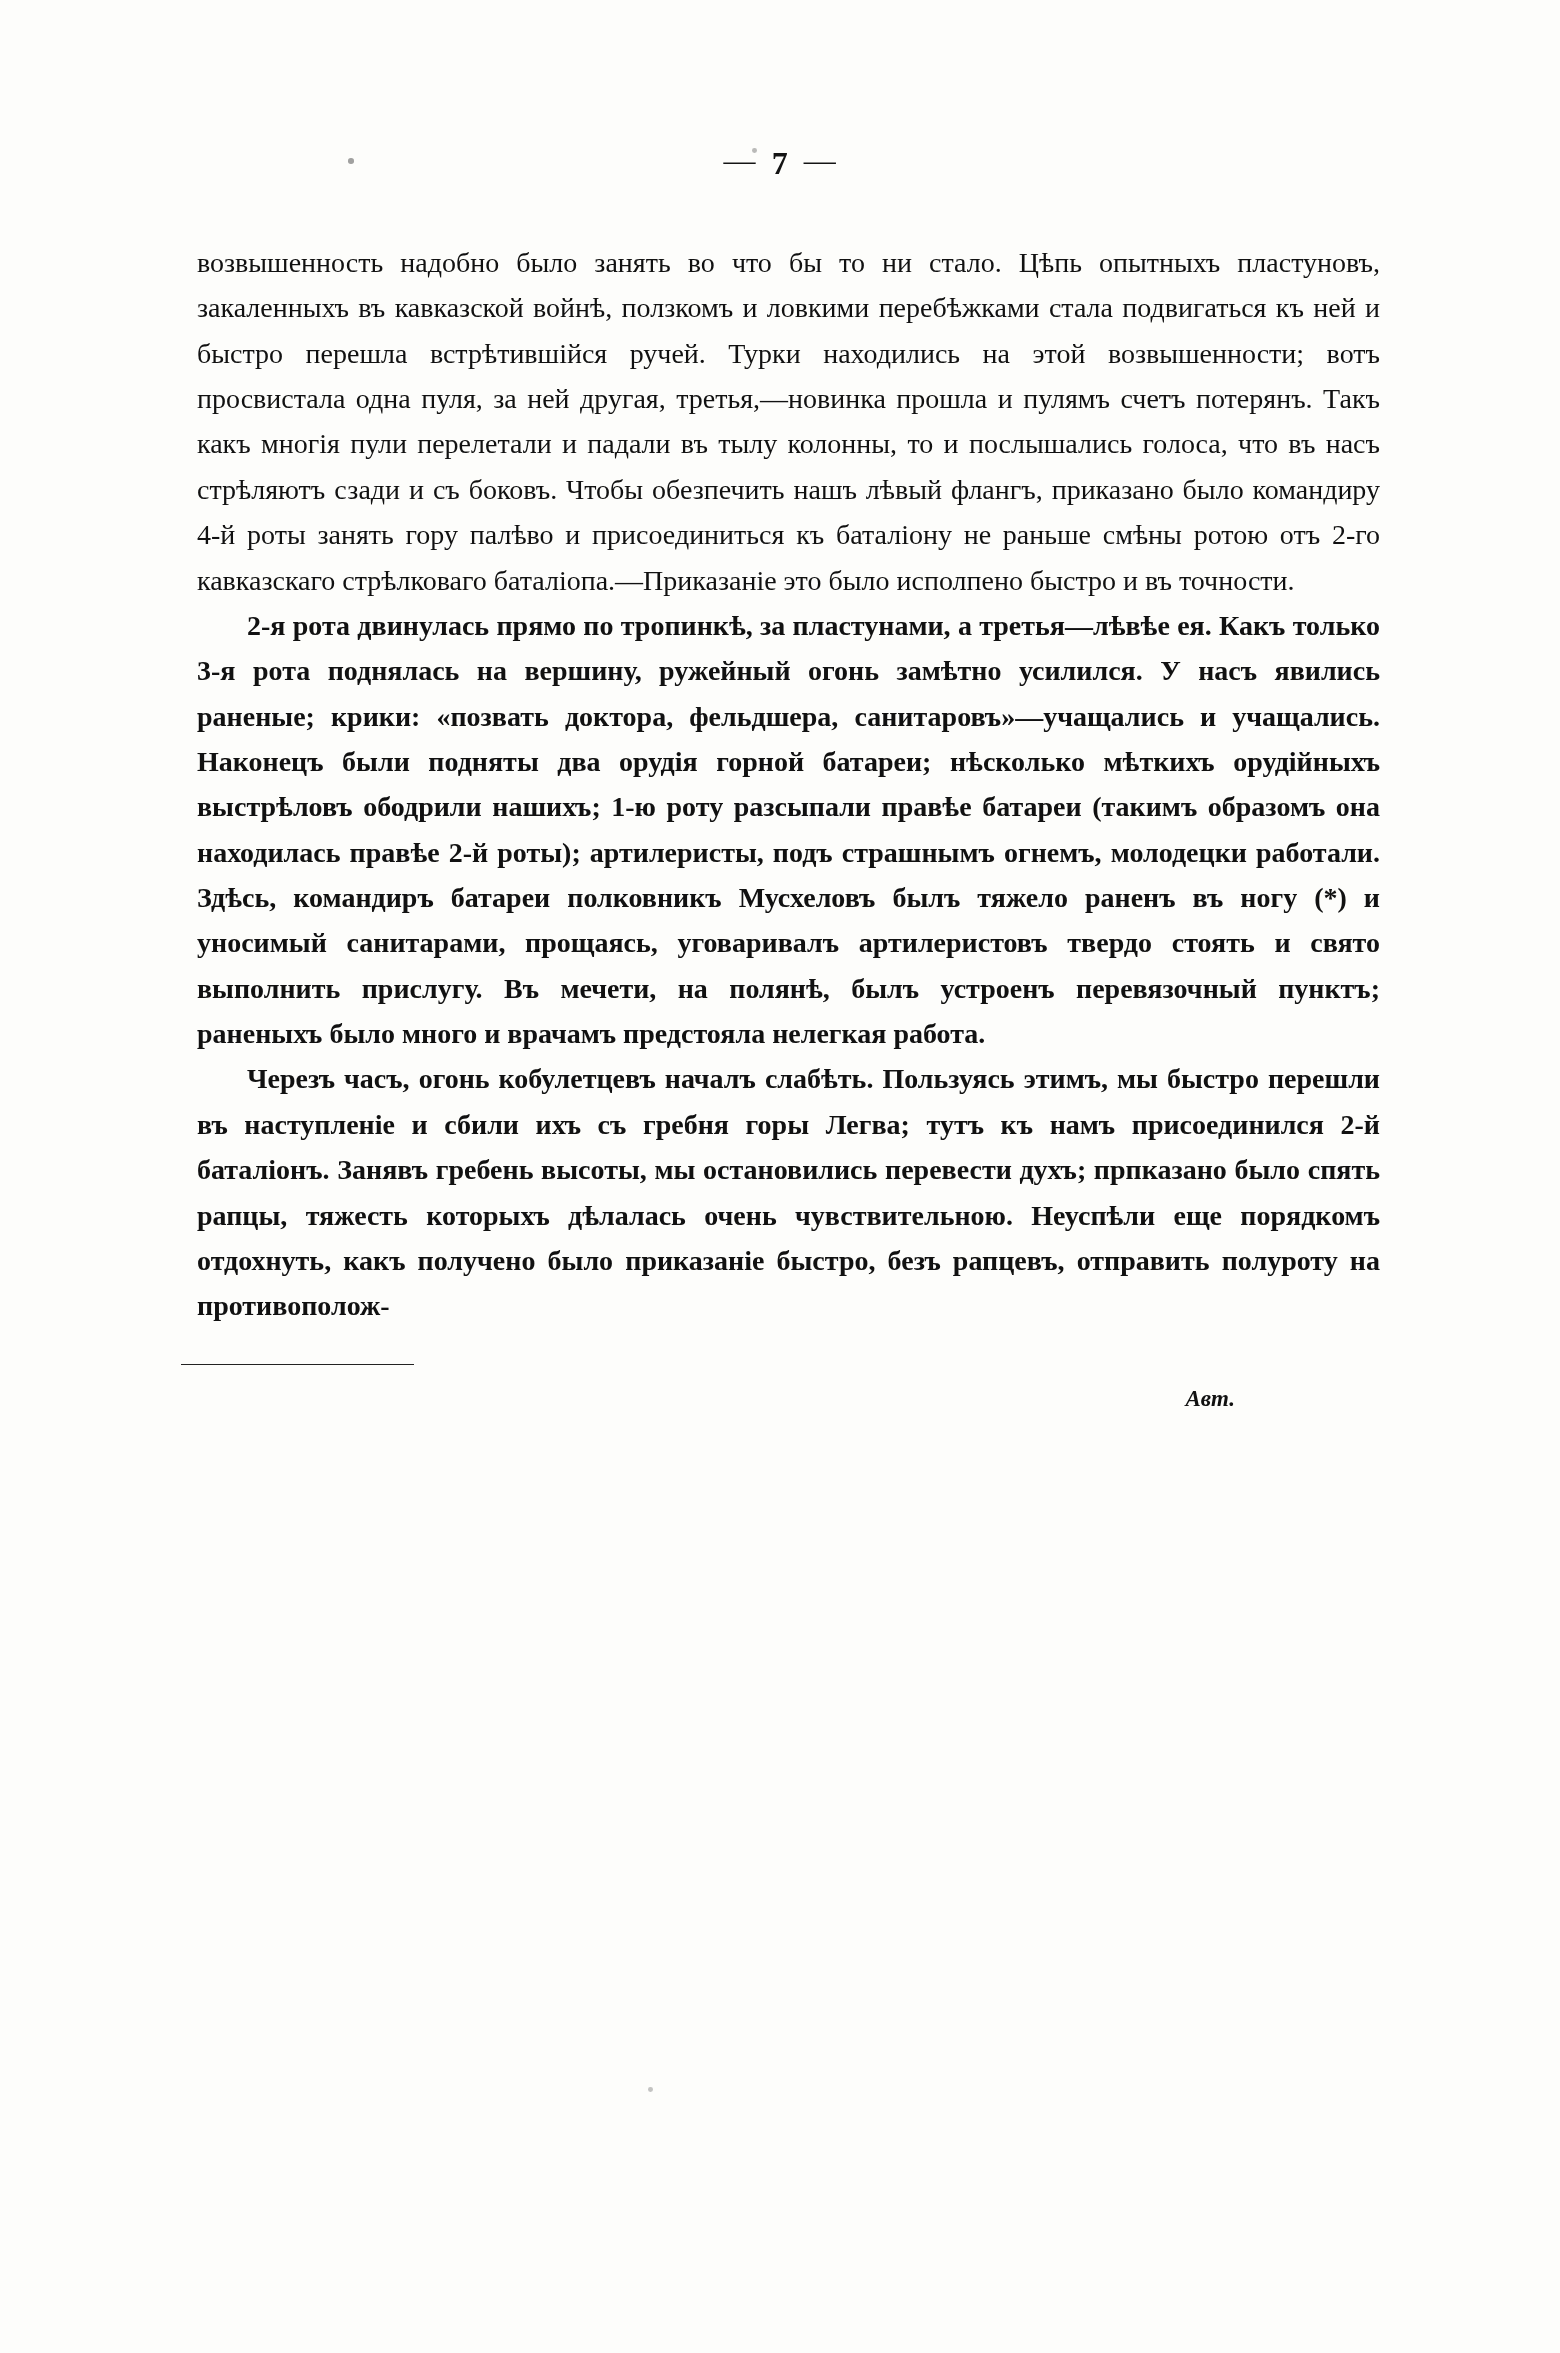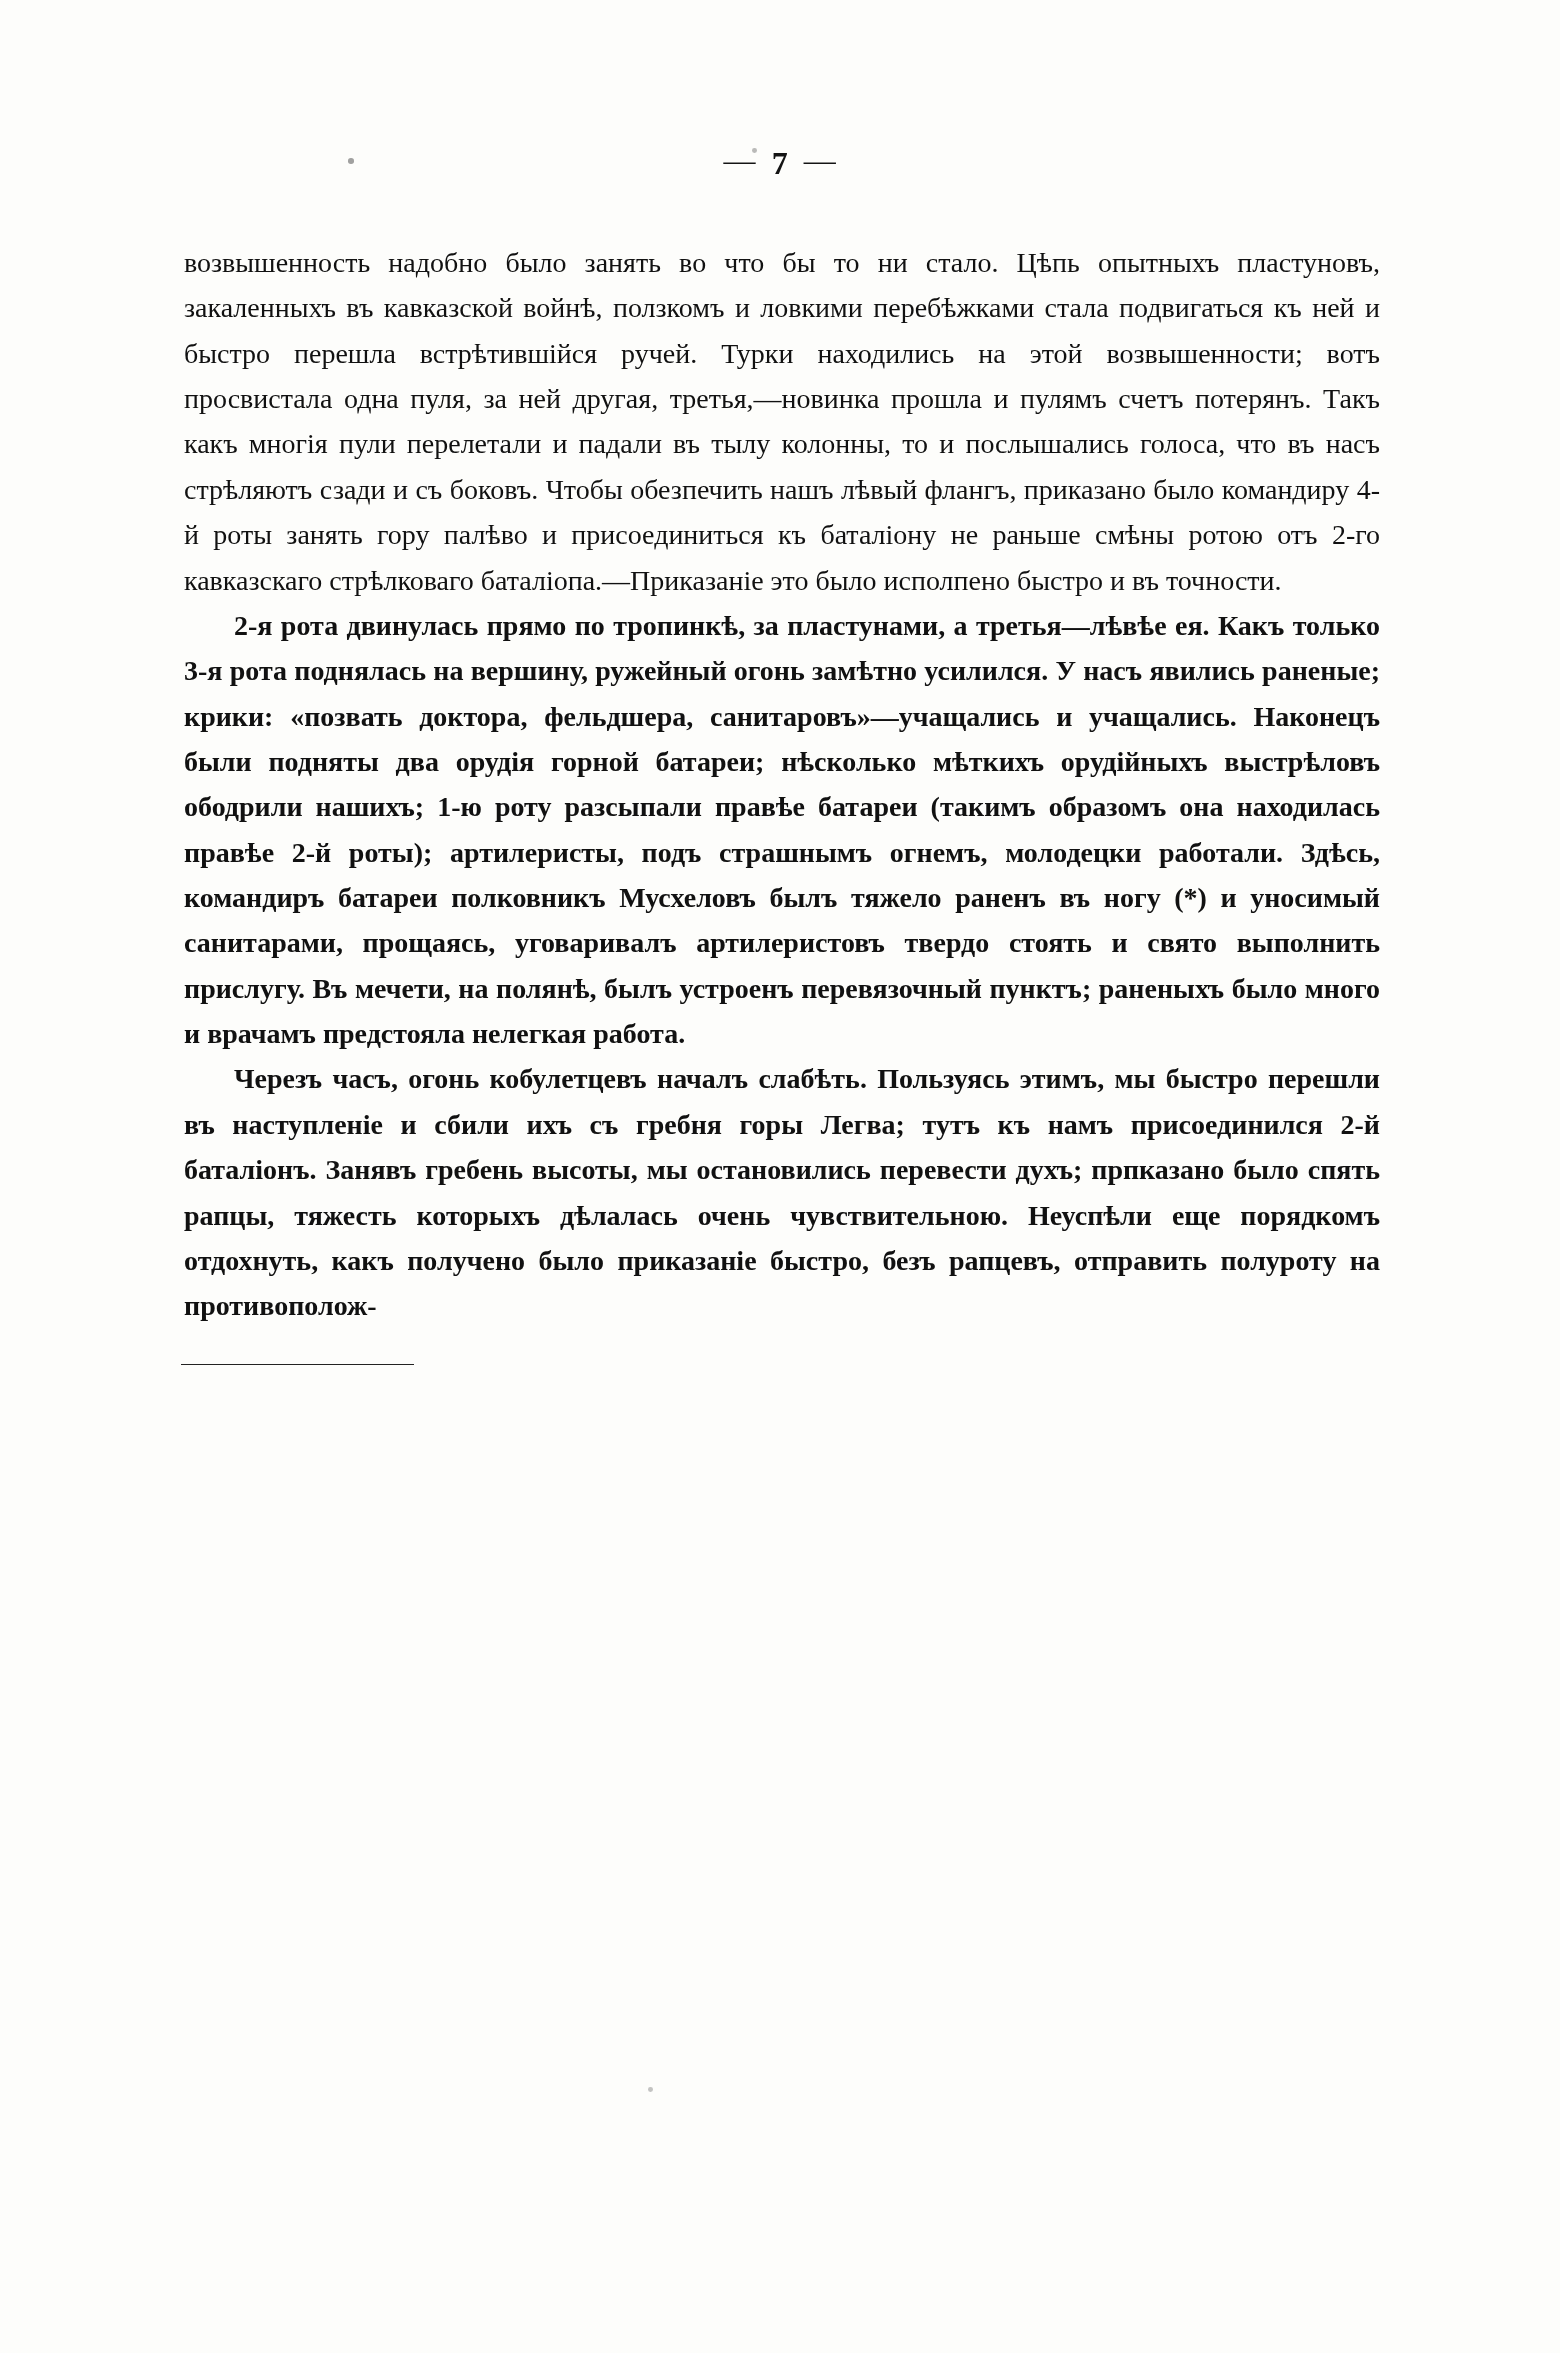--- a/index.html
+++ b/index.html
@@ -44,21 +44,21 @@
   }
   .body-text {
     font-size: 28px;
     line-height: 1.62;
     text-align: justify;
     text-justify: inter-word;
     color: #111111;
     -webkit-font-smoothing: none;
   }
   .body-text p {
-    margin: 0 0 0 3px;
+    margin: 0 0 0 16px;
     text-indent: 0;
   }
   .body-text p.indent {
     text-indent: 50px;
     font-weight: bold;
   }
   .footnote-rule {
     width: 233px;
     height: 1.6px;
     background: #222;
@@ -105,16 +105,17 @@
 
     <div class="body-text">
       <p>возвышенность надобно было занять во что бы то ни стало. Цѣпь опытныхъ пластуновъ, закаленныхъ въ кавказской войнѣ, ползкомъ и ловкими перебѣжками стала подвигаться къ ней и быстро перешла встрѣтившiйся ручей. Турки находились на этой возвышенности; вотъ просвистала одна пуля, за ней другая, третья,—новинка прошла и пулямъ счетъ потерянъ. Такъ какъ многiя пули перелетали и падали въ тылу колонны, то и послышались голоса, что въ насъ стрѣляютъ сзади и съ боковъ. Чтобы обезпечить нашъ лѣвый флангъ, приказано было командиру 4-й роты занять гору палѣво и присоединиться къ баталiону не раньше смѣны ротою отъ 2-го кавказскаго стрѣлковаго баталiопа.—Приказанiе это было исполпено быстро и въ точности.</p>
       <p class="indent">2-я рота двинулась прямо по тропинкѣ, за пластунами, а третья—лѣвѣе ея. Какъ только 3-я рота поднялась на вершину, ружейный огонь замѣтно усилился. У насъ явились раненые; крики: «позвать доктора, фельдшера, санитаровъ»—учащались и учащались. Наконецъ были подняты два орудiя горной батареи; нѣсколько мѣткихъ орудiйныхъ выстрѣловъ ободрили нашихъ; 1-ю роту разсыпали правѣе батареи (такимъ образомъ она находилась правѣе 2-й роты); артилеристы, подъ страшнымъ огнемъ, молодецки работали. Здѣсь, командиръ батареи полковникъ Мусхеловъ былъ тяжело раненъ въ ногу (*) и уносимый санитарами, прощаясь, уговаривалъ артилеристовъ твердо стоять и свято выполнить прислугу. Въ мечети, на полянѣ, былъ устроенъ перевязочный пунктъ; раненыхъ было много и врачамъ предстояла нелегкая работа.</p>
       <p class="indent">Черезъ часъ, огонь кобулетцевъ началъ слабѣть. Пользуясь этимъ, мы быстро перешли въ наступленiе и сбили ихъ съ гребня горы Легва; тутъ къ намъ присоединился 2-й баталiонъ. Занявъ гребень высоты, мы остановились перевести духъ; прпказано было спять рапцы, тяжесть которыхъ дѣлалась очень чувствительною. Неуспѣли еще порядкомъ отдохнуть, какъ получено было приказанiе быстро, безъ рапцевъ, отправить полуроту на противополож-</p>
     </div>
 
     <div class="footnote-rule"></div>
 
 
+    <div class="footnote-sign">Авт.</div>
 
   </div>
 </div>
 
 
 </body></html>

